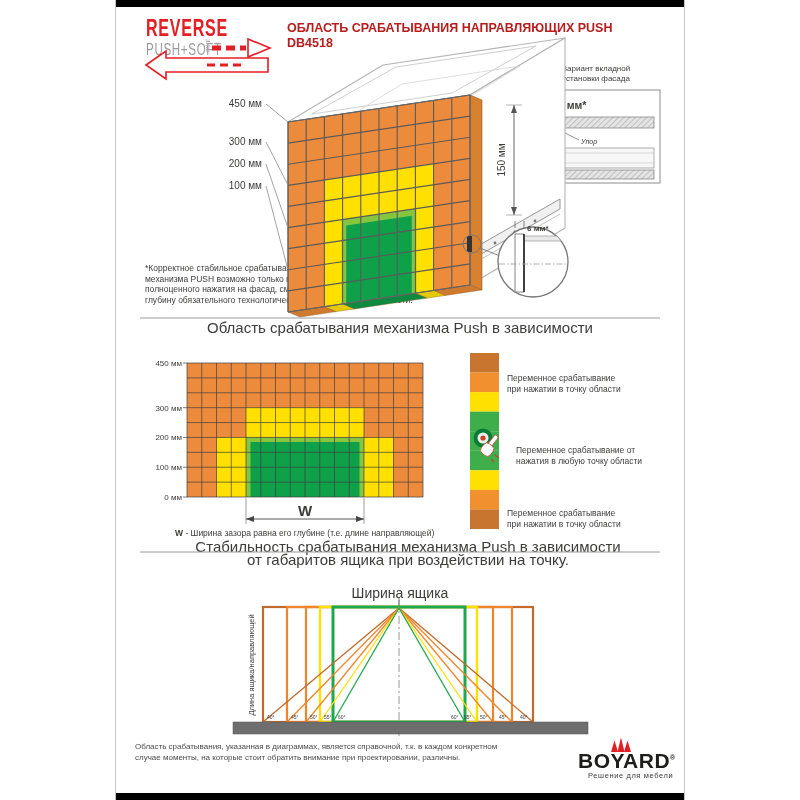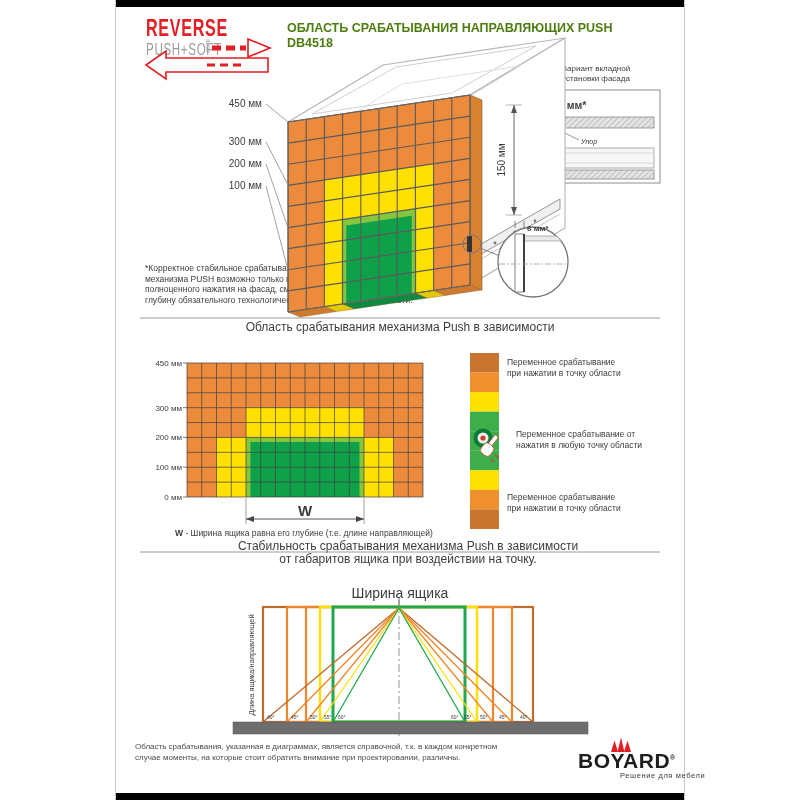--- a/index.html
+++ b/index.html
@@ -4,31 +4,31 @@
 <style>
   html,body{margin:0;padding:0;background:#fff;}
   #page{position:relative;width:764px;height:800px;background:#fff;overflow:hidden;
         font-family:"Liberation Sans",sans-serif;color:#3c3c3b;}
   .abs{position:absolute;}
   .bar{position:absolute;left:115px;width:570px;height:7px;background:#000;}
   .edgeline{position:absolute;top:0;width:1px;height:800px;background:#c9c9c9;}
   .brand1{font-size:23px;font-weight:600;color:#e31e24;transform:scaleX(.7);transform-origin:left top;letter-spacing:1px;}
   .brand2{font-size:17px;color:#9c9b9b;transform:scaleX(.68);transform-origin:left top;letter-spacing:1px;}
   .brand3{font-size:7px;color:#9c9b9b;transform:rotate(-90deg);transform-origin:left top;}
-  .doctitle{font-size:12.5px;font-weight:bold;color:#4d7c0f;white-space:nowrap;}
+  .doctitle{font-size:12.5px;font-weight:bold;color:#b91c1c;white-space:nowrap;}
   .inset-cap{font-size:8px;line-height:9.5px;text-align:center;}
   .footnote{font-size:8.5px;line-height:10.5px;}
-  .sec-title{font-size:12px;line-height:13px;text-align:center;width:800px;left:0;}
-  .legend-txt{font-size:8.5px;line-height:11px;}
+  .sec-title{font-size:15px;line-height:13px;text-align:center;width:800px;left:0;}
+  .legend-txt{font-size:8.5px;line-height:11px;margin-top:16px;}
   .wnote{font-size:8.5px;}
   .wnote b{font-weight:bold;}
   .footnote2{font-size:8px;line-height:11px;color:#4a4a4a;}
   .boyard{font-size:21px;font-weight:bold;color:#1d1d1b;letter-spacing:.5px;}
   .boyard sup{font-size:7px;}
-  .tagline{font-size:7.5px;color:#3c3c3b;letter-spacing:.6px;margin-left:32px;}
+  .tagline{font-size:7.5px;color:#3c3c3b;letter-spacing:.6px;}
   svg text{font-family:"Liberation Sans",sans-serif;fill:#3c3c3b;}
 </style>
 </head>
 <body>
 
 <div id="page">
 
   <div class="bar" style="top:0;"></div>
   <div class="bar" style="top:793px;"></div>
   <div class="edgeline" style="left:115px;"></div>
@@ -63,21 +63,21 @@
   <div class="abs legend-txt" style="left:516px;top:429px;">
     <div>Переменное срабатывание от</div>
     <div>нажатия в любую точку области</div>
   </div>
   <div class="abs legend-txt" style="left:507px;top:492px;">
     <div>Переменное срабатывание</div>
     <div>при нажатии в точку области</div>
   </div>
 
   <div class="abs wnote" style="left:175px;top:528px;">
-    <b>W</b><span> - Ширина ящика равна его глубине (т.е. длине направляющей)</span>
+    <b>W</b><span> - Ширина зазора равна его глубине (т.е. длине направляющей)</span>
   </div>
 
   <div class="abs sec-title" style="top:540px;padding-left:8px;">
     <div>Стабильность срабатывания механизма Push в зависимости</div>
     <div>от габаритов ящика при воздействии на точку.</div>
   </div>
   <div class="abs sec-title" style="top:587px;font-size:14px;">Ширина ящика</div>
 
   <div class="abs footnote2" style="left:135px;top:741px;">
     <div>Область срабатывания, указанная в диаграммах, является справочной, т.к. в каждом конкретном</div>

